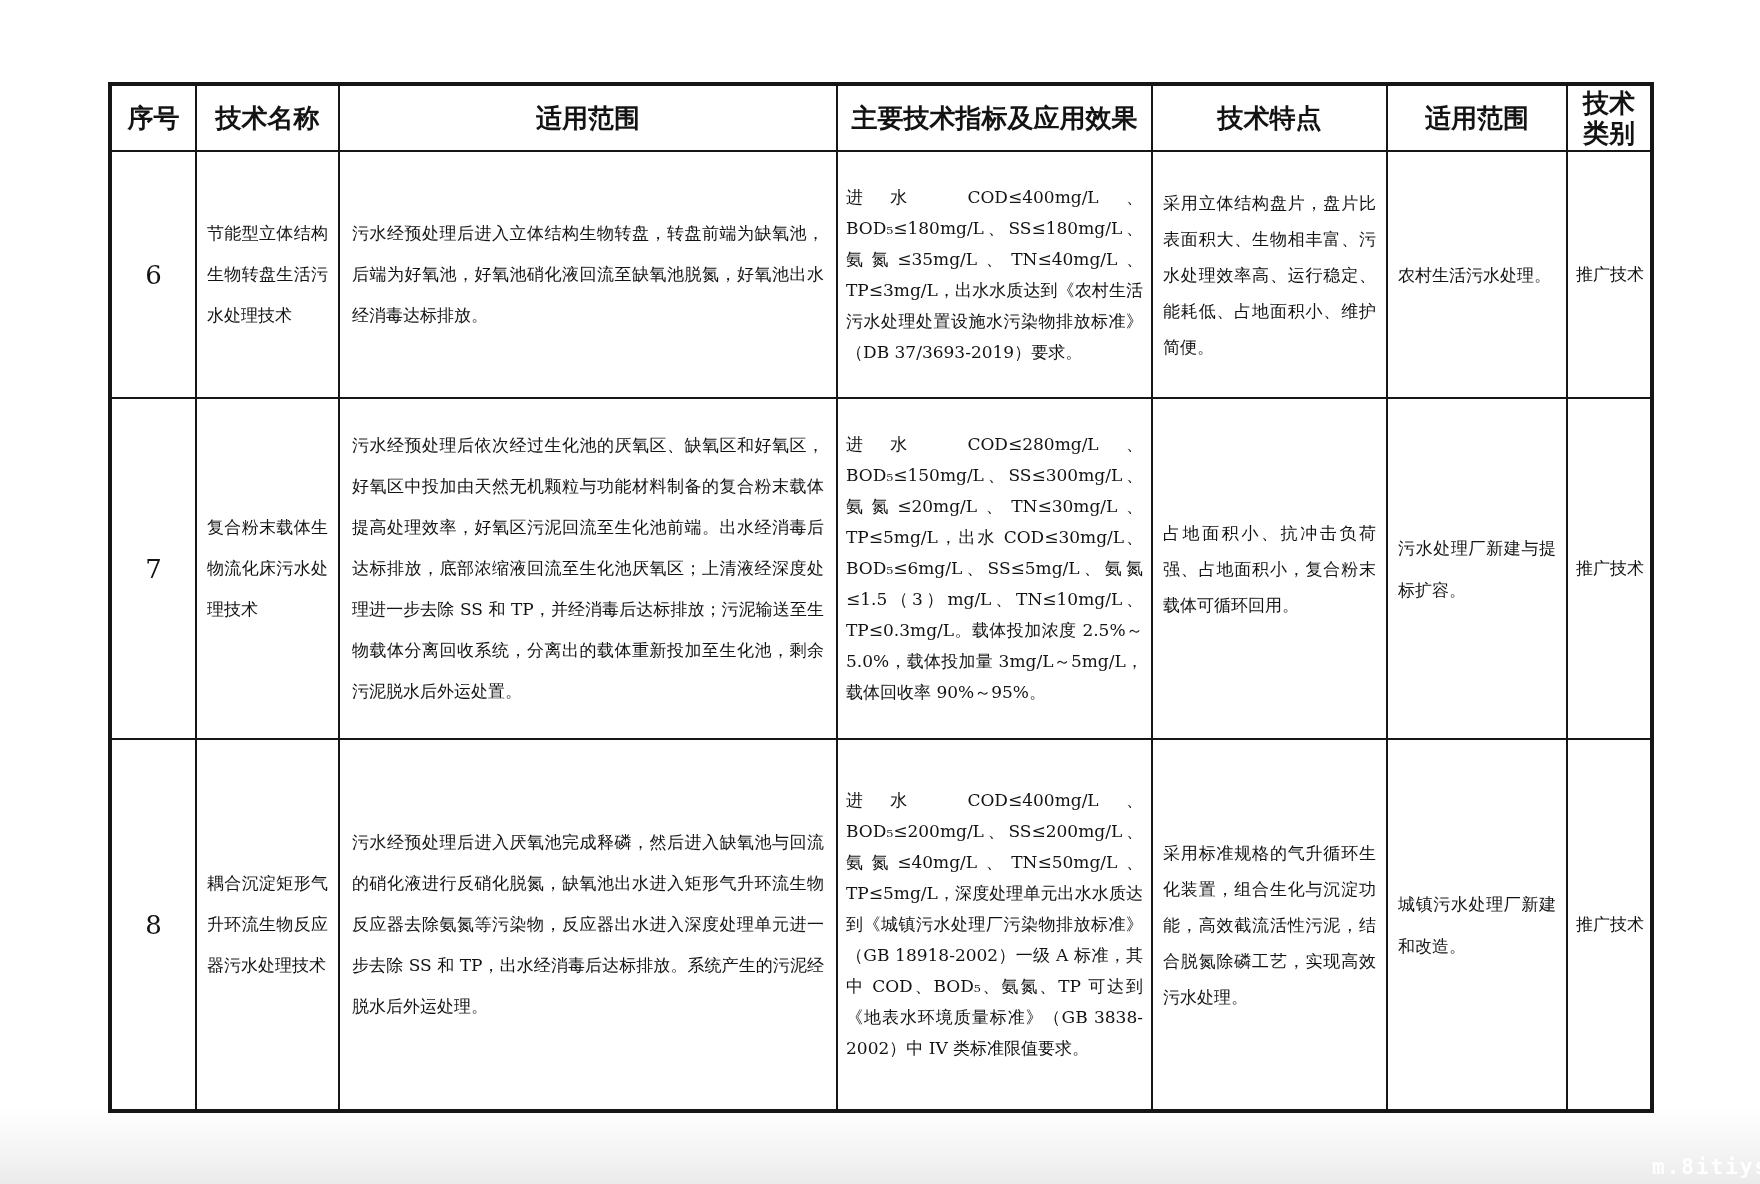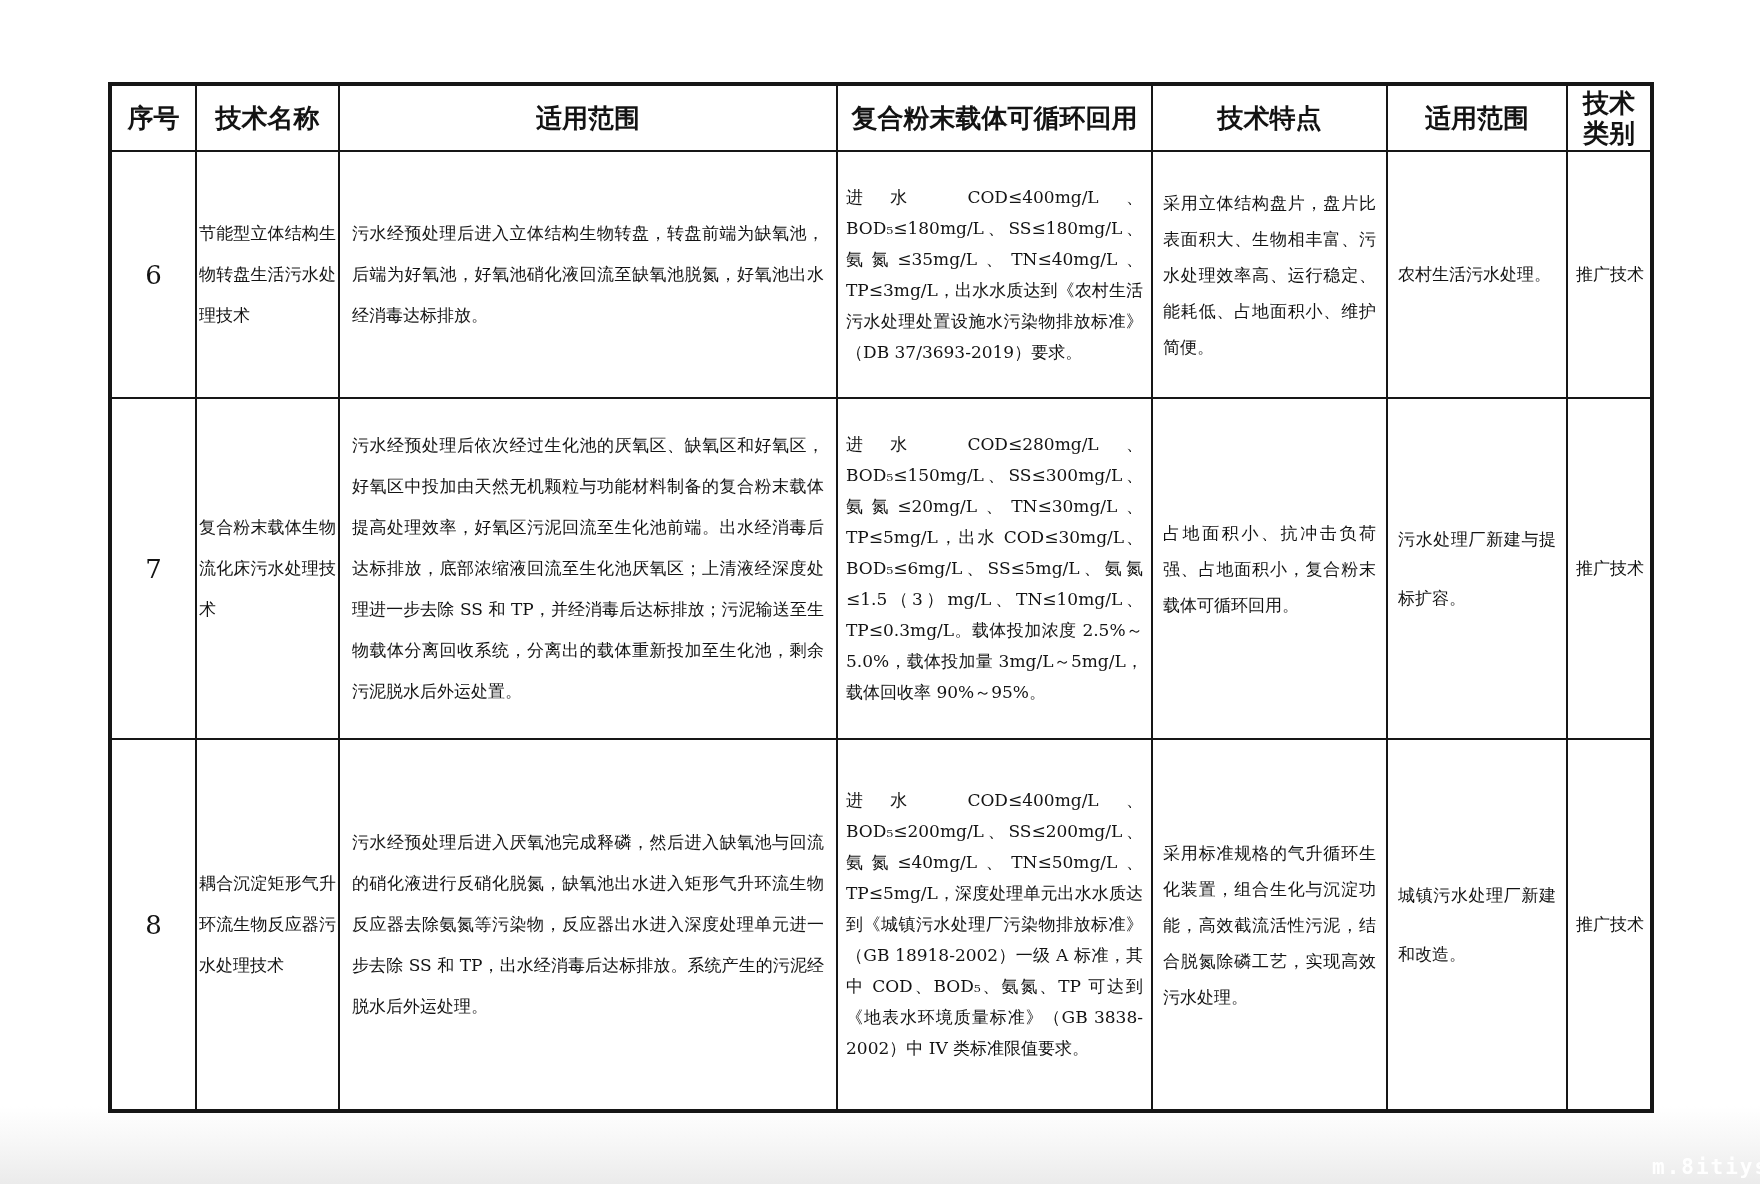--- a/index.html
+++ b/index.html
@@ -46,25 +46,25 @@
   tr.hdr { height: 60px; }
   tr.r6 { height: 247px; }
   tr.r7 { height: 341px; }
   tr.r8 { height: 372px; }
   .tech-table td {
     font-size: 17px;
     vertical-align: middle;
     color: #131313;
   }
   td.c-no   { text-align: center; font-size: 26px; }
-  td.c-name { padding: 4px 2px; text-align: justify; line-height: 41px; }
+  td.c-name { padding: 4px 10px; text-align: justify; line-height: 41px; }
   td.c-proc { padding: 4px 12px; text-align: justify; line-height: 41px; }
   td.c-ind  { padding: 2px 8px;  text-align: justify; line-height: 31px; }
   td.c-feat { padding: 4px 10px; text-align: justify; line-height: 36px; }
-  td.c-scope{ padding: 4px 10px; text-align: justify; line-height: 59px; }
+  td.c-scope{ padding: 4px 10px; text-align: justify; line-height: 42px; }
   td.c-cat  { padding: 4px 6px;  text-align: right;  line-height: 41px; }
   .watermark {
     position: absolute;
     left: 1652px; top: 1155px;
     z-index: 2;
     font-family: "DejaVu Sans Mono", "Liberation Mono", monospace;
     font-size: 21px;
     font-weight: bold;
     letter-spacing: 2px;
     color: #ffffff;
@@ -86,21 +86,21 @@
       <col style="width:315px">
       <col style="width:235px">
       <col style="width:180px">
       <col style="width:85px">
     </colgroup>
     <thead>
       <tr class="hdr">
         <th>序号</th>
         <th>技术名称</th>
         <th>适用范围</th>
-        <th>复合粉末载体可循环回用</th>
+        <th>主要技术指标及应用效果</th>
         <th>技术特点</th>
         <th>适用范围</th>
         <th>技术类别</th>
       </tr>
     </thead>
     <tbody>
       <tr class="r6">
         <td class="c-no">6</td>
         <td class="c-name">节能型立体结构生物转盘生活污水处理技术</td>
         <td class="c-proc">污水经预处理后进入立体结构生物转盘，转盘前端为缺氧池，后端为好氧池，好氧池硝化液回流至缺氧池脱氮，好氧池出水经消毒达标排放。</td>

